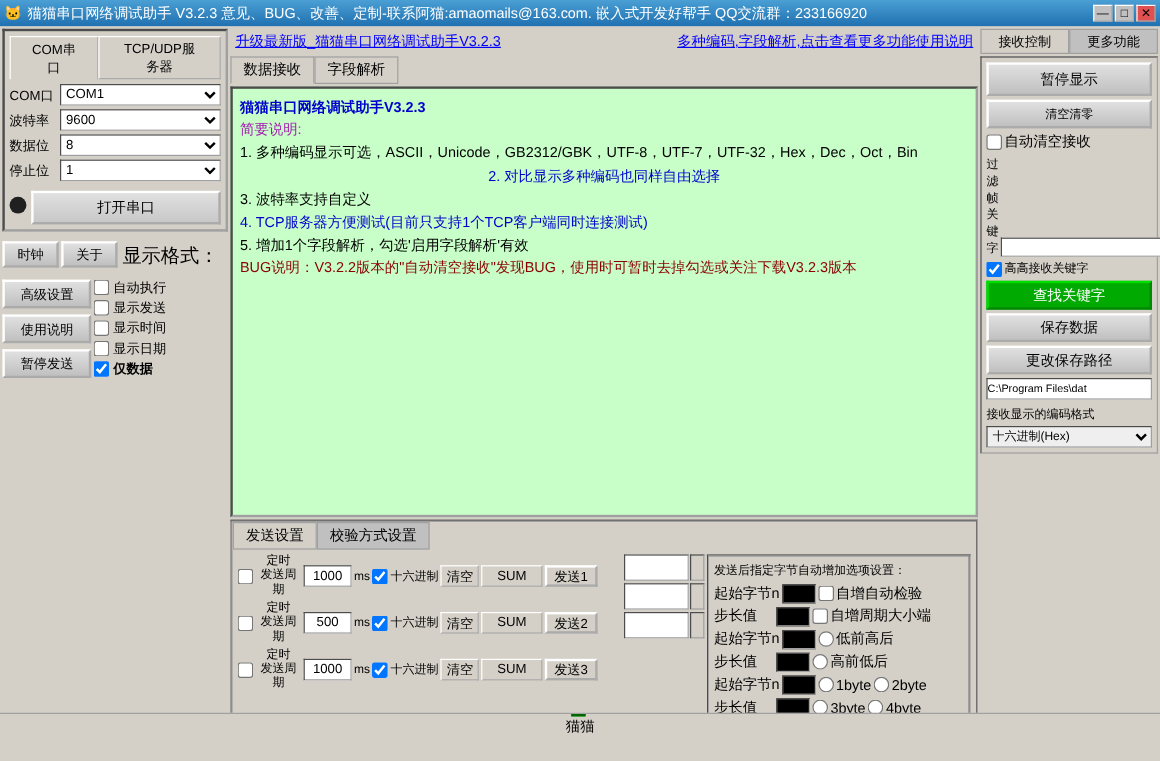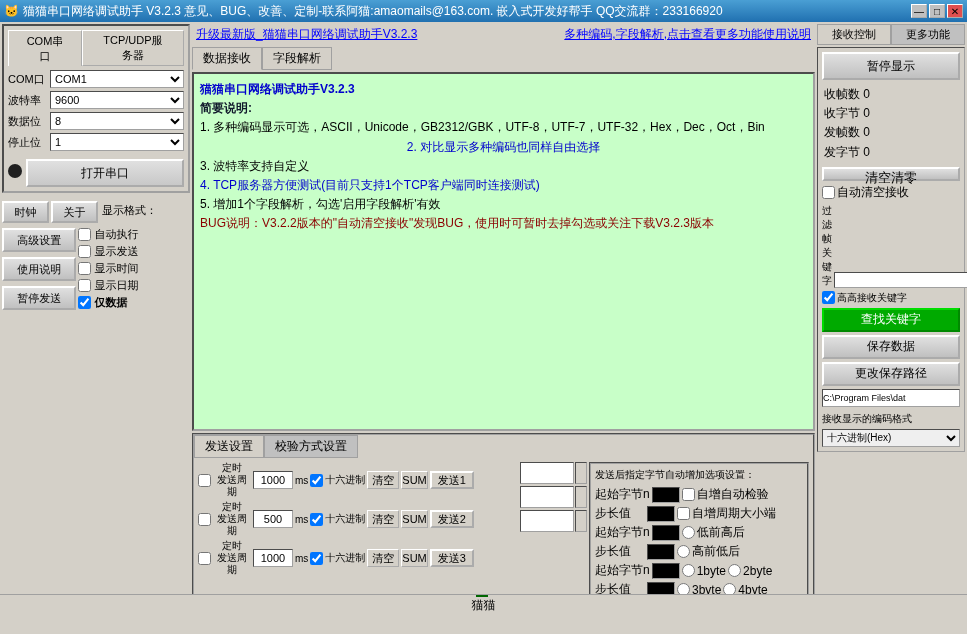--- a/index.html
+++ b/index.html
@@ -111,21 +111,21 @@
     }
 
     
     .display-format {
       background: #d4d0c8;
       border: 2px groove #a0a0a0;
       padding: 4px;
       margin-top: 4px;
     }
     .display-format-title {
-      font-size: 11px;
+      font-size: 16px;
       margin-bottom: 2px;
     }
     .checkbox-row {
       display: flex;
       align-items: center;
       margin-bottom: 1px;
     }
     .checkbox-row input[type=checkbox] { margin-right: 3px; }
     .checkbox-row label { font-size: 11px; }
     .checkbox-row.bold label { font-weight: bold; }
@@ -230,21 +230,21 @@
     .send-clear-btn {
       height: 18px;
       padding: 0 4px;
       border: 1px outset #fff;
       background: #d4d0c8;
       cursor: pointer;
       font-size: 11px;
     }
     .sum-btn {
       height: 18px;
-      padding: 0 0;
+      padding: 0 12px;
       border: 1px outset #fff;
       background: #d4d0c8;
       cursor: pointer;
       font-size: 11px;
     }
     .send-btn {
       height: 18px;
       padding: 0 6px;
       border: 2px outset #fff;
       background: #d4d0c8;
@@ -306,25 +306,25 @@
 
     .stats-area {
       font-size: 11px;
       line-height: 1.6;
       padding: 2px;
       background: #d4d0c8;
     }
 
     .clear-btn {
       width: 100%;
-      height: 14px;
+      height: 24px;
       background: linear-gradient(to bottom, #e0e0e0, #c0c0c0);
       border: 2px outset #fff;
       cursor: pointer;
-      font-size: 13px;
+      font-size: 10px;
     }
 
     .auto-clear-row {
       display: flex;
       align-items: center;
       gap: 2px;
     }
     .filter-row {
       display: flex;
       align-items: flex-end;
@@ -520,21 +520,21 @@
     <div class="upgrade-bar">
       <span class="upgrade-link">升级最新版_猫猫串口网络调试助手V3.2.3</span>
       <span class="help-link">多种编码,字段解析,点击查看更多功能使用说明</span>
     </div>
     <div class="data-tabs">
       <div class="data-tab active">数据接收</div>
       <div class="data-tab">字段解析</div>
     </div>
     <div class="data-display">
       <div class="title-text">猫猫串口网络调试助手V3.2.3</div>
-      <div style="font-weight:bold; color:#0f172a;">简要说明:</div>
+      <div style="font-weight:normal; color:#a21caf;">简要说明:</div>
       <div>1. 多种编码显示可选，ASCII，Unicode，GB2312/GBK，UTF-8，UTF-7，UTF-32，Hex，Dec，Oct，Bin</div>
       <div style="color:#0000cd;text-align:center;">2. 对比显示多种编码也同样自由选择</div>
       <div>3. 波特率支持自定义</div>
       <div style="color:#0000cd;">4. TCP服务器方便测试(目前只支持1个TCP客户端同时连接测试)</div>
       <div>5. 增加1个字段解析，勾选'启用字段解析'有效</div>
       <div style="color:#8b0000;">BUG说明：V3.2.2版本的"自动清空接收"发现BUG，使用时可暂时去掉勾选或关注下载V3.2.3版本</div>
     </div>
 
     <div class="send-settings">
       <div class="send-settings-tabs">
@@ -645,26 +645,20 @@
   </div>
 
   <div class="right-panel">
     <div class="right-tabs">
       <div class="right-tab active">接收控制</div>
       <div class="right-tab">更多功能</div>
     </div>
     <div class="recv-ctrl">
       <button class="pause-btn">暂停显示</button>
 
-      <div class="stats-area">
-        <div>收帧数 0</div>
-        <div>收字节 0</div>
-        <div>发帧数 0</div>
-        <div>发字节 0</div>
-      </div>
 
       <button class="clear-btn">清空清零</button>
 
       <div class="auto-clear-row">
         <input type="checkbox" id="chk_auto_clear" style="">
         <label for="chk_auto_clear">自动清空接收</label>
       </div>
 
       <div class="filter-row">
         <span style="font-size:10px;">过滤帧关键字</span>

